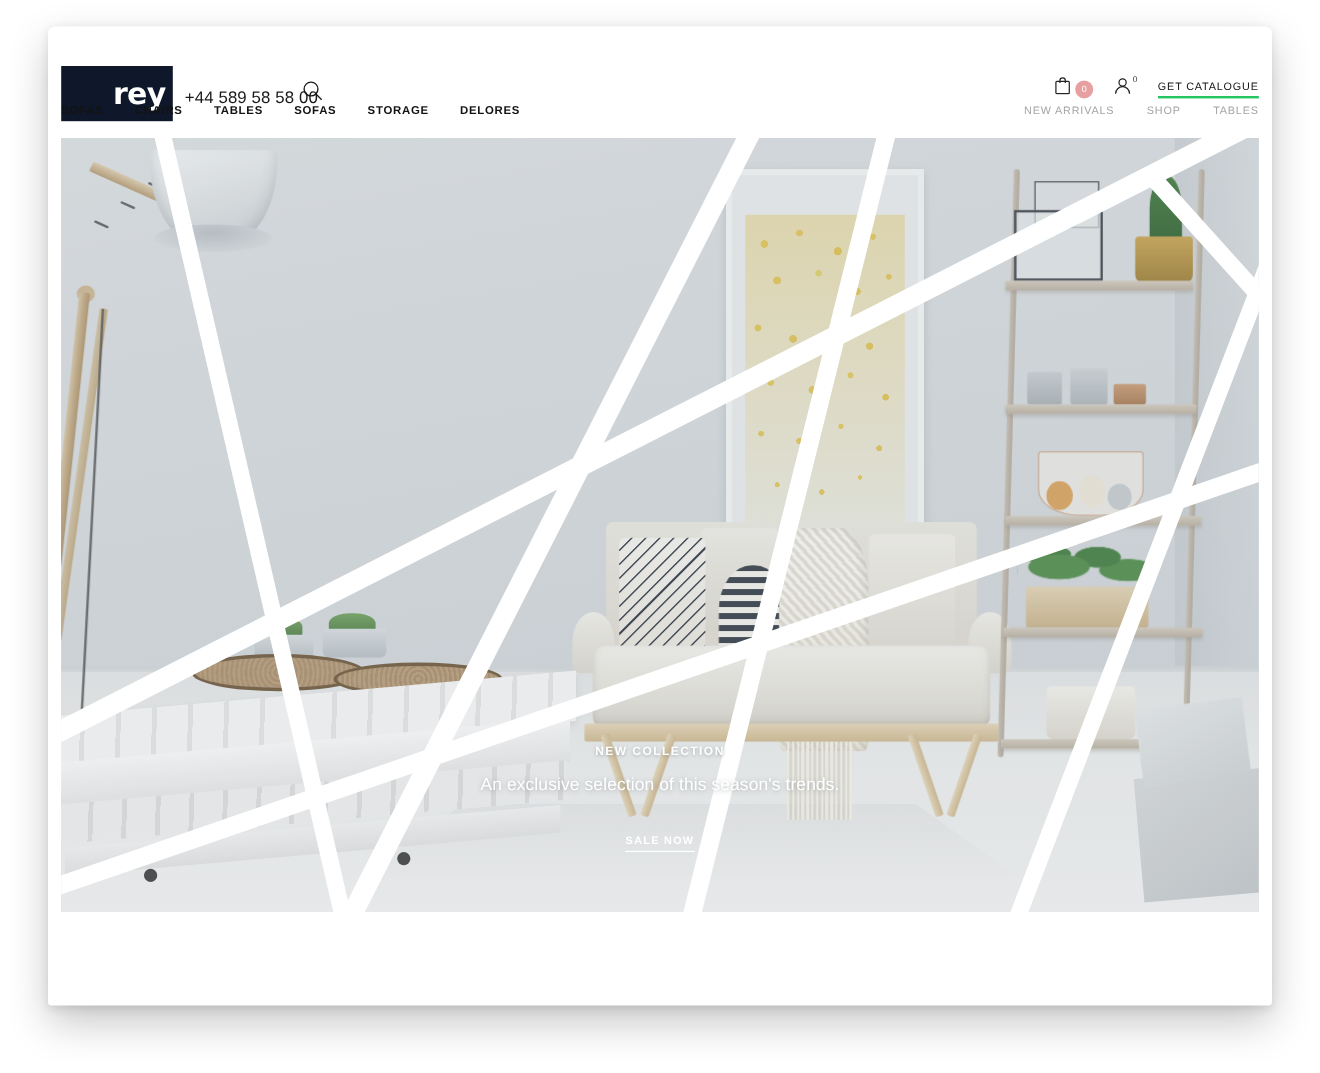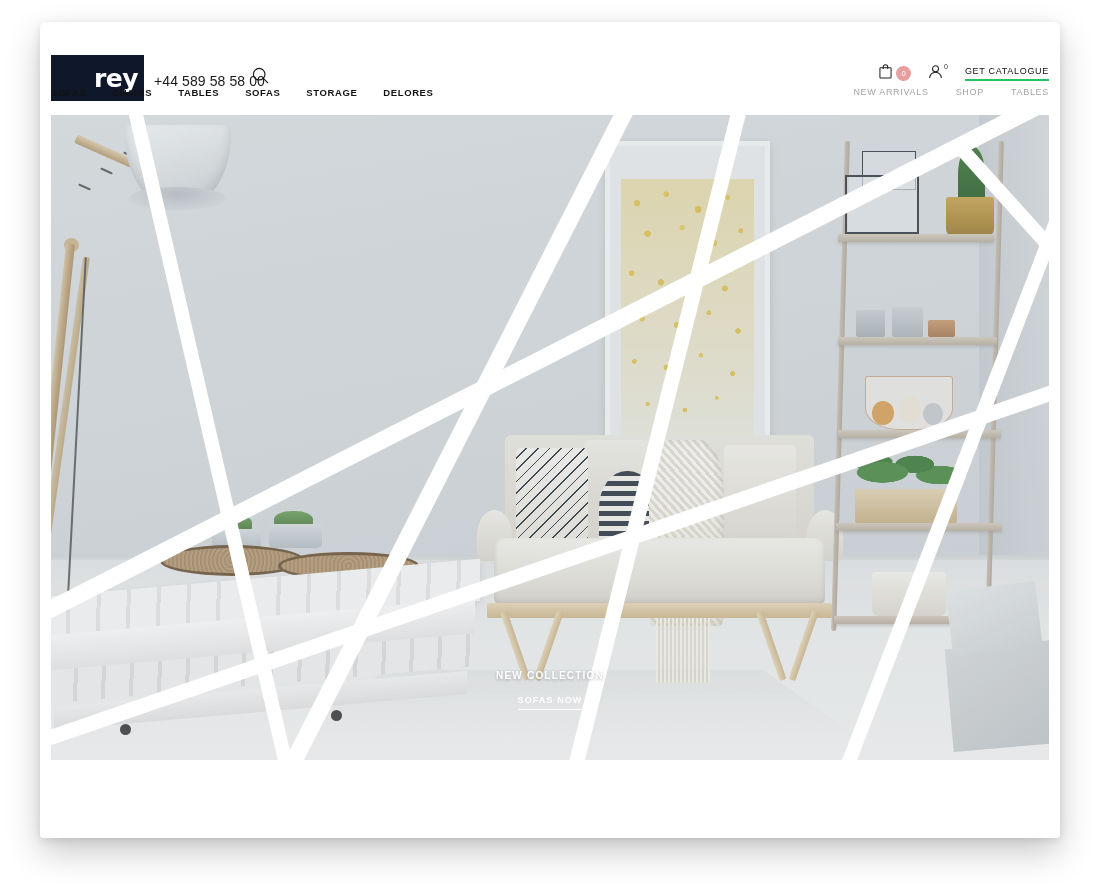--- a/index.html
+++ b/index.html
@@ -785,19 +785,20 @@
         <div class="stripe" style="left:-20%; top:66%; width:150%; height:15px; transform:rotate(-19deg);"></div>
         <div class="stripe" style="left:40%;  top:-30%; width:17px; height:160%; transform:rotate(27deg);"></div>
         <div class="stripe" style="left:60%;  top:-30%; width:15px; height:160%; transform:rotate(14deg);"></div>
         <div class="stripe" style="left:16%;  top:-25%; width:14px; height:160%; transform:rotate(-13deg);"></div>
         <div class="stripe" style="left:88%;  top:-10%; width:14px; height:150%; transform:rotate(21deg);"></div>
         <div class="stripe" style="left:84%;  top:26%; width:40%; height:14px; transform:rotate(48deg);"></div>
       </div>
 
       <div id="hero-copy">
         <div id="hero-eyebrow">NEW COLLECTION</div>
-        <div id="hero-cta">SOFAS NOW</div>
+        <div id="hero-subtitle">An exclusive selection of this season's trends.</div>
+        <div id="hero-cta">SALE NOW</div>
       </div>
     </div>
 
 
   </div>
 </div>
 
 </body></html>

